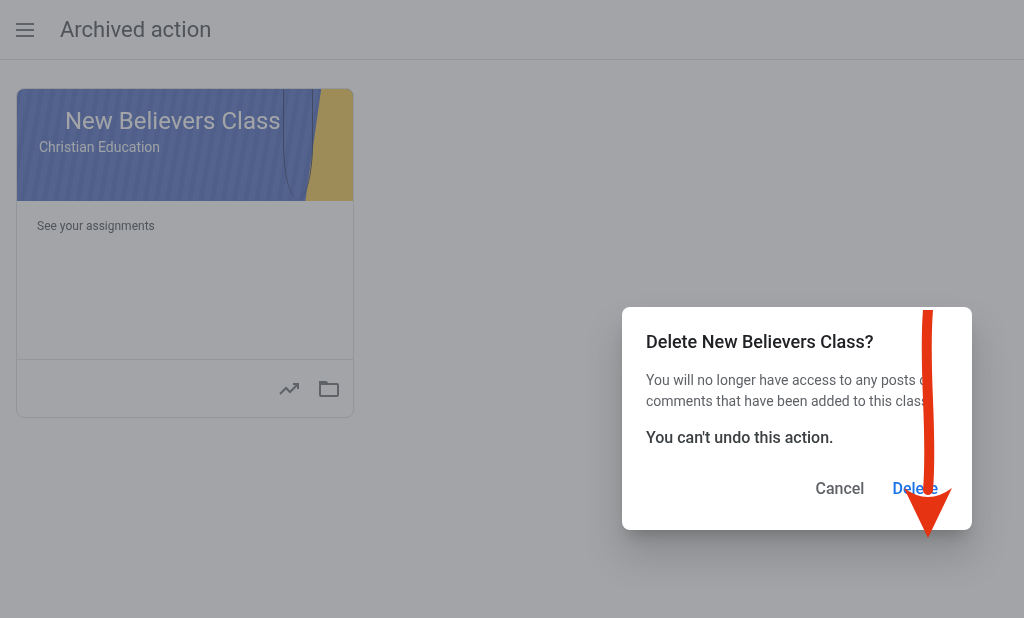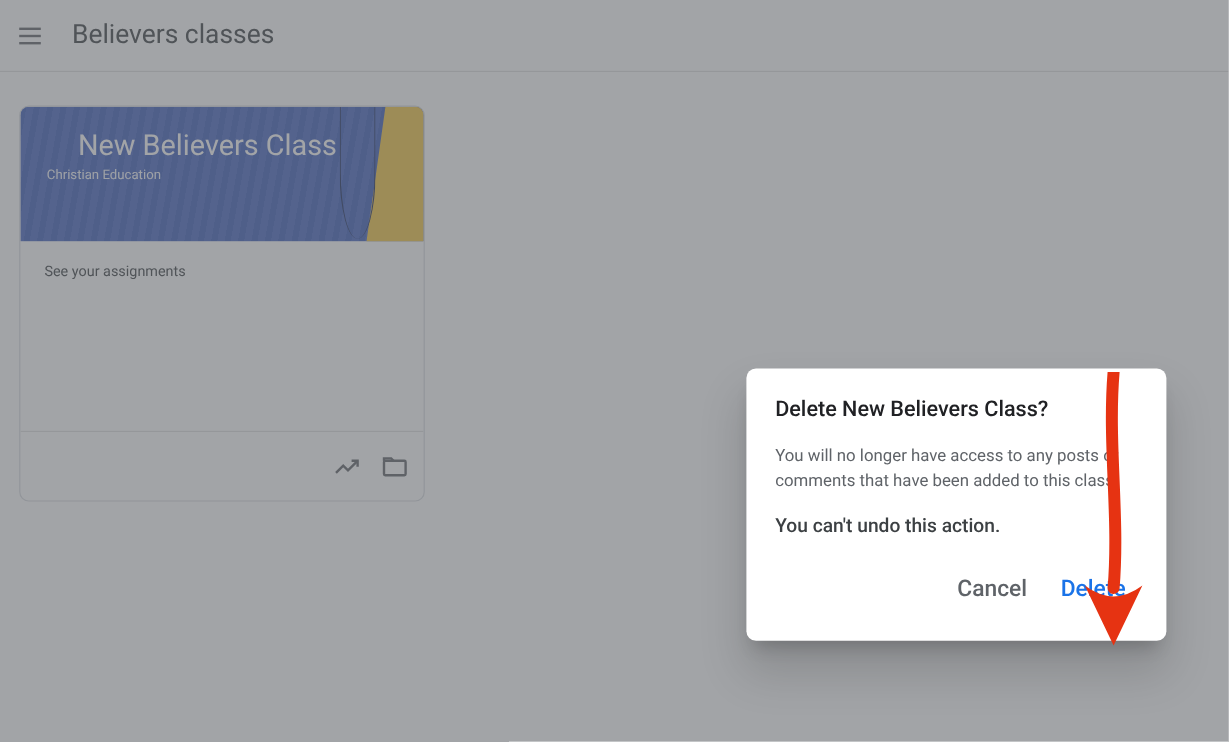--- a/index.html
+++ b/index.html
@@ -97,21 +97,21 @@
     }
     .class-title {
       font-size: 24px;
       font-weight: 400;
       margin-bottom: 4px;
       position: relative;
       z-index: 1;
       margin-left: 26px;
     }
     .class-subtitle {
-      font-size: 11px;
+      font-size: 14px;
       font-weight: 400;
       opacity: 0.95;
       position: relative;
       z-index: 1;
     }
     .card-body {
       height: 158px;
       padding: 18px 20px;
     }
     .assignments-link {
@@ -176,21 +176,21 @@
     }
     .dialog-actions {
       display: flex;
       justify-content: flex-end;
       gap: 8px;
     }
     .dialog-btn {
       background: none;
       border: none;
       padding: 8px 10px;
-      font-size: 19px;
+      font-size: 16px;
       font-weight: 500;
       cursor: pointer;
       border-radius: 4px;
     }
     .btn-cancel {
       color: #5f6368;
     }
     .btn-delete {
       color: #1a73e8;
     }
@@ -204,21 +204,21 @@
   </style>
 </head>
 <body>
 
 <div class="header">
   <div class="menu-icon">
     <span></span>
       <span></span>
       <span></span>
   </div>
-  <h1 class="page-title">Believers classes</h1>
+  <h1 class="page-title">Archived action</h1>
 </div>
 
 <div class="content">
   <div class="class-card">
     <div class="card-header">
       <div class="card-deco">
         <div class="card-deco-yellow"></div>
         <div class="card-deco-cord"></div>
       </div>
       <div class="class-title">New Believers Class</div>

